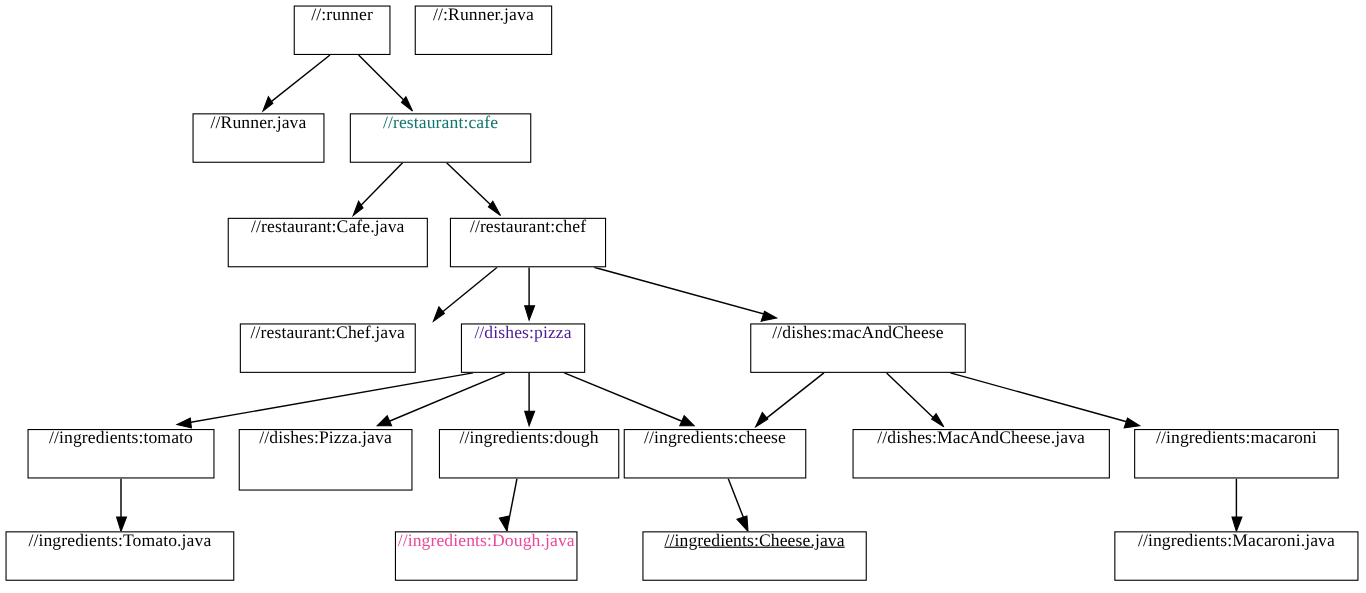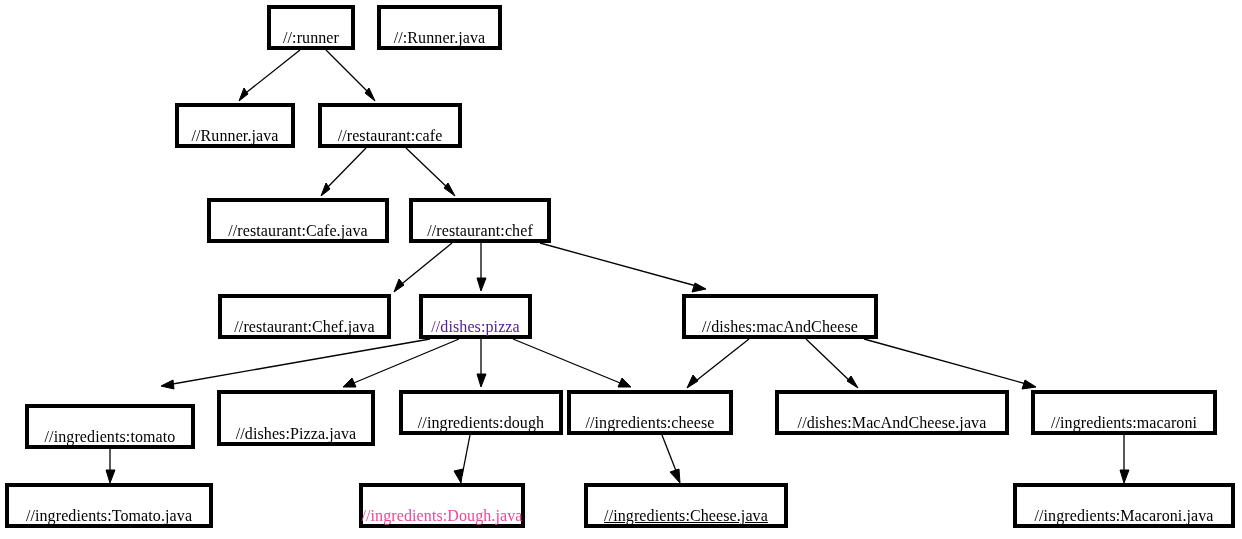--- a/index.html
+++ b/index.html
@@ -20,23 +20,23 @@
     left: 0;
     top: 0;
     width: 1242px;
     height: 539px;
     pointer-events: none;
   }
   .graph-node {
     position: absolute;
     box-sizing: border-box;
     background: #ffffff;
-    border: 4px solid #a16207;
+    border: 1px solid #a16207;
     display: flex;
-    align-items: flex-end;
+    align-items: flex-start;
     justify-content: center;
     color: #000000;
     font-size: 16px;
     line-height: 1;
     white-space: nowrap;
     letter-spacing: 0.1px;
   }
   .node-label {
     display: block;
     padding: 0 2px;
@@ -125,39 +125,39 @@
   <div id="node-layer">
       <div class="graph-node" style="left: 267px; top: 5px; width: 88px; height: 45px; background: rgb(255, 255, 255); border-color: rgb(0, 0, 0); color: rgb(0, 0, 0);">
         <span class="node-label">//:runner</span>
       </div>
       <div class="graph-node" style="left: 377px; top: 5px; width: 125px; height: 45px; background: rgb(255, 255, 255); border-color: rgb(0, 0, 0); color: rgb(0, 0, 0);">
         <span class="node-label">//:Runner.java</span>
       </div>
       <div class="graph-node" style="left: 175px; top: 103px; width: 120px; height: 45px; background: rgb(255, 255, 255); border-color: rgb(0, 0, 0); color: rgb(0, 0, 0);">
         <span class="node-label">//Runner.java</span>
       </div>
-      <div class="graph-node" style="left: 318px; top: 103px; width: 144px; height: 45px; background: rgb(255, 255, 255); border-color: rgb(0, 0, 0); color: #000000;">
+      <div class="graph-node" style="left: 318px; top: 103px; width: 165px; height: 45px; background: rgb(255, 255, 255); border-color: rgb(0, 0, 0); color: #0f766e;">
         <span class="node-label">//restaurant:cafe</span>
       </div>
       <div class="graph-node" style="left: 207px; top: 198px; width: 182px; height: 45px; background: rgb(255, 255, 255); border-color: rgb(0, 0, 0); color: #000000;">
         <span class="node-label">//restaurant:Cafe.java</span>
       </div>
       <div class="graph-node" style="left: 409px; top: 198px; width: 142px; height: 45px; background: rgb(255, 255, 255); border-color: rgb(0, 0, 0); color: rgb(0, 0, 0);">
         <span class="node-label">//restaurant:chef</span>
       </div>
-      <div class="graph-node" style="left: 218px; top: 294px; width: 173px; height: 45px; background: rgb(255, 255, 255); border-color: rgb(0, 0, 0); color: rgb(0, 0, 0);">
+      <div class="graph-node" style="left: 218px; top: 294px; width: 160px; height: 45px; background: rgb(255, 255, 255); border-color: rgb(0, 0, 0); color: rgb(0, 0, 0);">
         <span class="node-label">//restaurant:Chef.java</span>
       </div>
       <div class="graph-node" style="left: 419px; top: 294px; width: 113px; height: 45px; background: rgb(255, 255, 255); border-color: rgb(0, 0, 0); color: #4c1d95; font-family: Liberation Serif, serif;">
         <span class="node-label">//dishes:pizza</span>
       </div>
       <div class="graph-node" style="left: 682px; top: 294px; width: 196px; height: 45px; background: rgb(255, 255, 255); border-color: rgb(0, 0, 0); color: rgb(0, 0, 0);">
         <span class="node-label">//dishes:macAndCheese</span>
       </div>
-      <div class="graph-node" style="left: 25px; top: 390px; width: 170px; height: 45px; background: rgb(255, 255, 255); border-color: rgb(0, 0, 0); color: rgb(0, 0, 0); margin-top: 14px;">
+      <div class="graph-node" style="left: 25px; top: 390px; width: 170px; height: 45px; background: rgb(255, 255, 255); border-color: rgb(0, 0, 0); color: rgb(0, 0, 0);">
         <span class="node-label">//ingredients:tomato</span>
       </div>
       <div class="graph-node" style="left: 217px; top: 390px; width: 158px; height: 56px; background: rgb(255, 255, 255); border-color: rgb(0, 0, 0); color: rgb(0, 0, 0);">
         <span class="node-label">//dishes:Pizza.java</span>
       </div>
       <div class="graph-node" style="left: 399px; top: 390px; width: 164px; height: 45px; background: rgb(255, 255, 255); border-color: rgb(0, 0, 0); color: rgb(0, 0, 0);">
         <span class="node-label">//ingredients:dough</span>
       </div>
       <div class="graph-node" style="left: 567px; top: 390px; width: 166px; height: 45px; background: rgb(255, 255, 255); border-color: rgb(0, 0, 0); color: rgb(0, 0, 0);">
         <span class="node-label">//ingredients:cheese</span>

